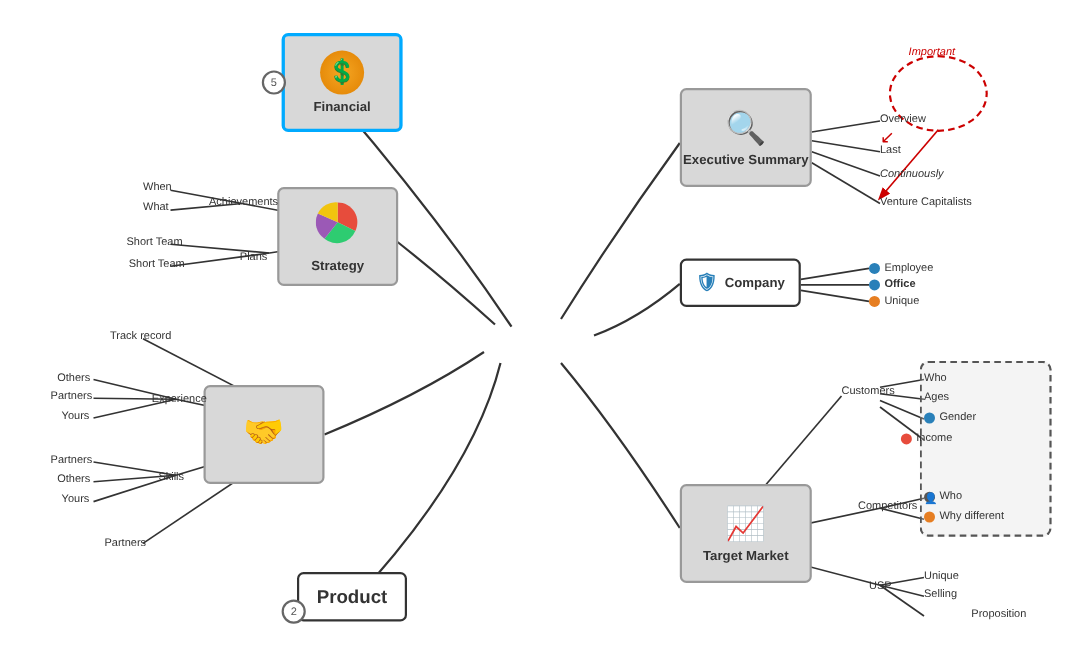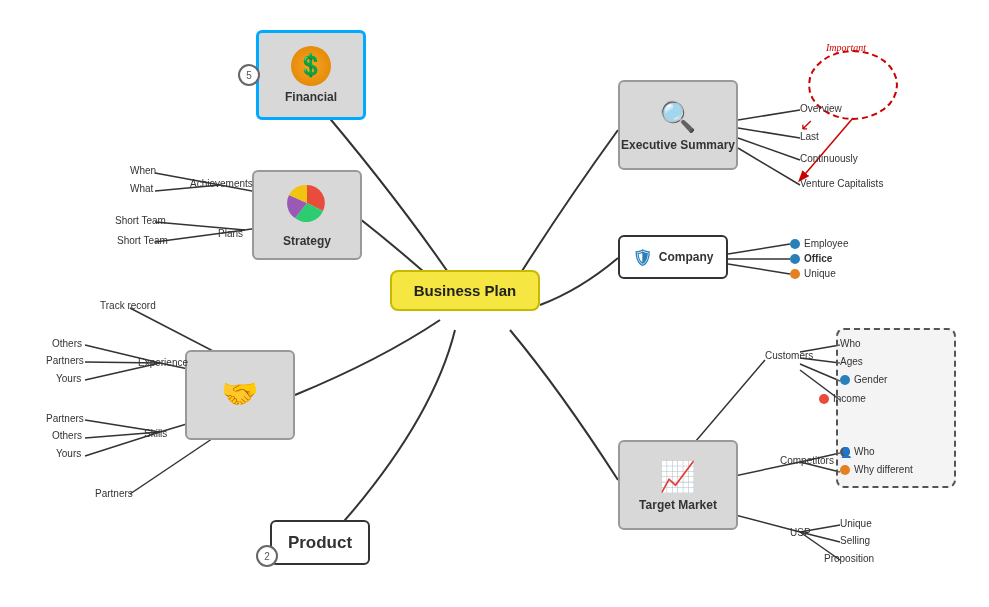--- a/index.html
+++ b/index.html
@@ -320,23 +320,20 @@
     <line x1="240" y1="420" x2="130" y2="494" stroke="#333" stroke-width="1.5"></line>
 
     <line x1="853" y1="118" x2="800" y2="180" stroke="#cc0000" stroke-width="1.5" marker-end="url(#arrowred)"></line>
     <defs>
       <marker id="arrowred" markerWidth="8" markerHeight="8" refX="6" refY="3" orient="auto">
         <path d="M0,0 L0,6 L8,3 z" fill="#cc0000"></path>
       </marker>
     </defs>
   </svg>
 
-  <div class="node-central">
-    <span>Business Plan</span>
-  </div>
 
   <div class="node-icon-box node-financial">
     <div class="icon-area">
       <div class="financial-icon">💲</div>
     </div>
     <span>Financial</span>
   </div>
 
   <div class="num-circle" style="left:238px;top:64px;">
     <span>5</span>
@@ -387,25 +384,25 @@
     <span>2</span>
   </div>
 
   <div class="node-icon-box node-executive">
     <div class="icon-area exec-icon">🔍</div>
     <span>Executive Summary</span>
   </div>
 
   <div class="label-node" style="left:800px;top:103px;">Overview</div>
   <div class="label-node" style="left:800px;top:131px;">Last</div>
-  <div class="label-node" style="left:800px;top:153px;">Continuously</div>
+  <div class="label-node" style="left:800px;top:153px;font-style:italic;">Continuously</div>
   <div class="label-node" style="left:800px;top:178px;">Venture Capitalists</div>
 
   <div class="dashed-circle"></div>
-  <div class="important-label" style="font-style:italic;color:#cc0000;font-size:10px;font-family:Liberation Serif, serif;">Important</div>
+  <div class="important-label" style="font-style:italic;color:#cc0000;font-size:10px;">Important</div>
   <div class="arrow-annotation">↙</div>
 
   <div class="node-icon-box node-company">
     <span class="company-icon">🛡</span>
     <span style="font-size:12px;font-weight:bold;">Company</span>
   </div>
 
   <div class="branch-item" style="left:790px;top:238px;">
     <span class="dot" style="background:#2980b9;"></span>
     <span>Employee</span>
@@ -453,17 +450,17 @@
     <span>Why different</span>
   </div>
 
   <div class="branch-label" style="left:790px;top:527px;">USP</div>
   <div class="branch-item" style="left:840px;top:518px;">
     <span>Unique</span>
   </div>
   <div class="branch-item" style="left:840px;top:535px;">
     <span>Selling</span>
   </div>
-  <div class="branch-item" style="left:804px;top:553px;padding-left:20px;">
+  <div class="branch-item" style="left:863px;top:553px;padding-left:20px;">
     <span>Proposition</span>
   </div>
 
 </div>
 
 </body></html>

